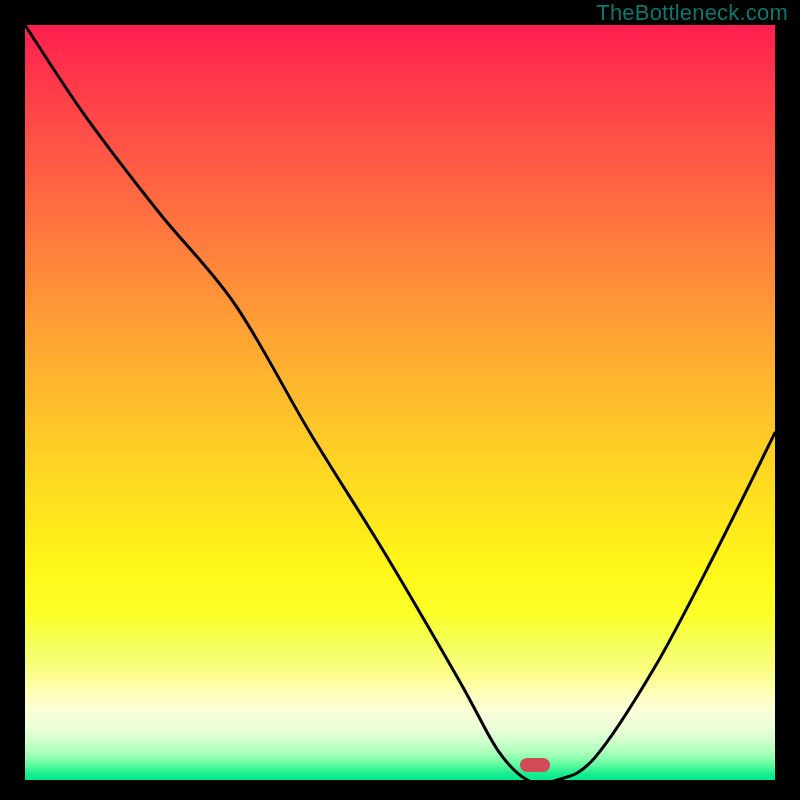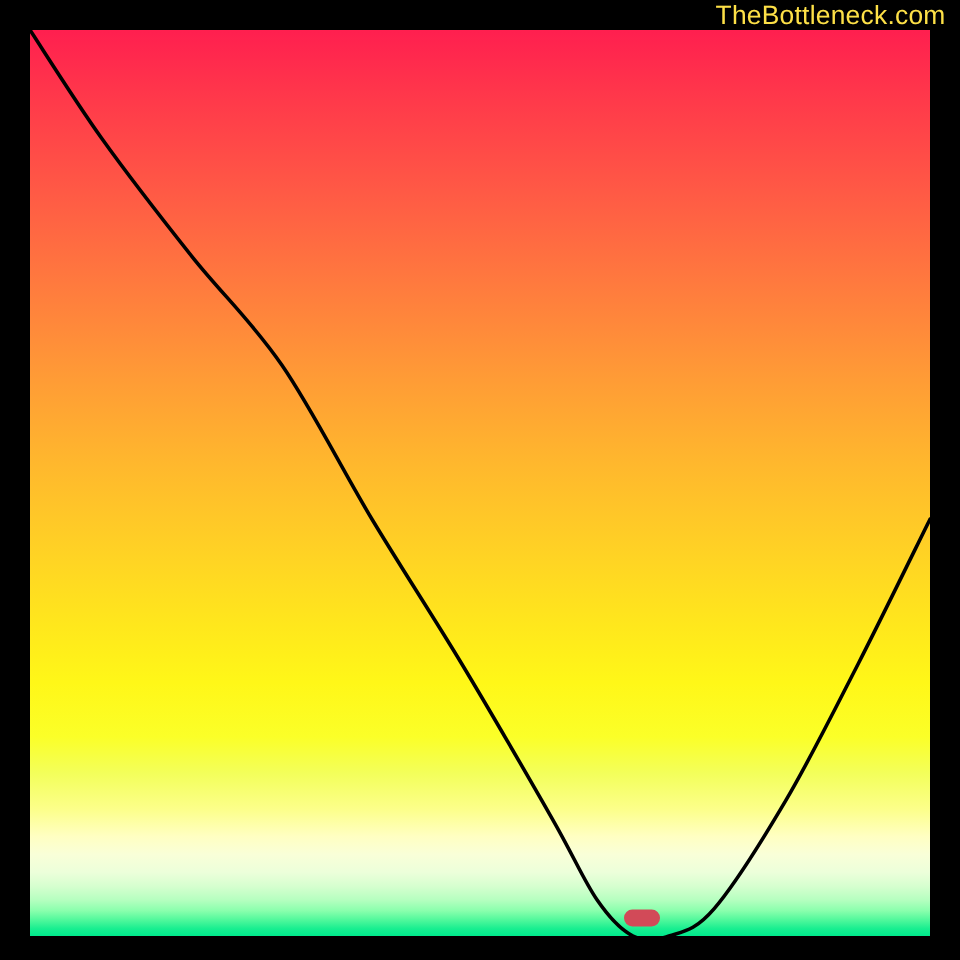--- a/index.html
+++ b/index.html
@@ -62,21 +62,21 @@
     position: absolute;
     width: 30px;
     height: 14px;
     background: #d24a58;
     border-radius: 7px;
   }
   .watermark {
     position: absolute;
     top: 0;
     right: 12px;
-    color: #fde047;
+    color: #0f766e;
     font-size: 22px;
     font-weight: 500;
     letter-spacing: 0.2px;
   }
 </style>
 </head>
 <body>
 
 <div class="watermark">TheBottleneck.com</div>
 

